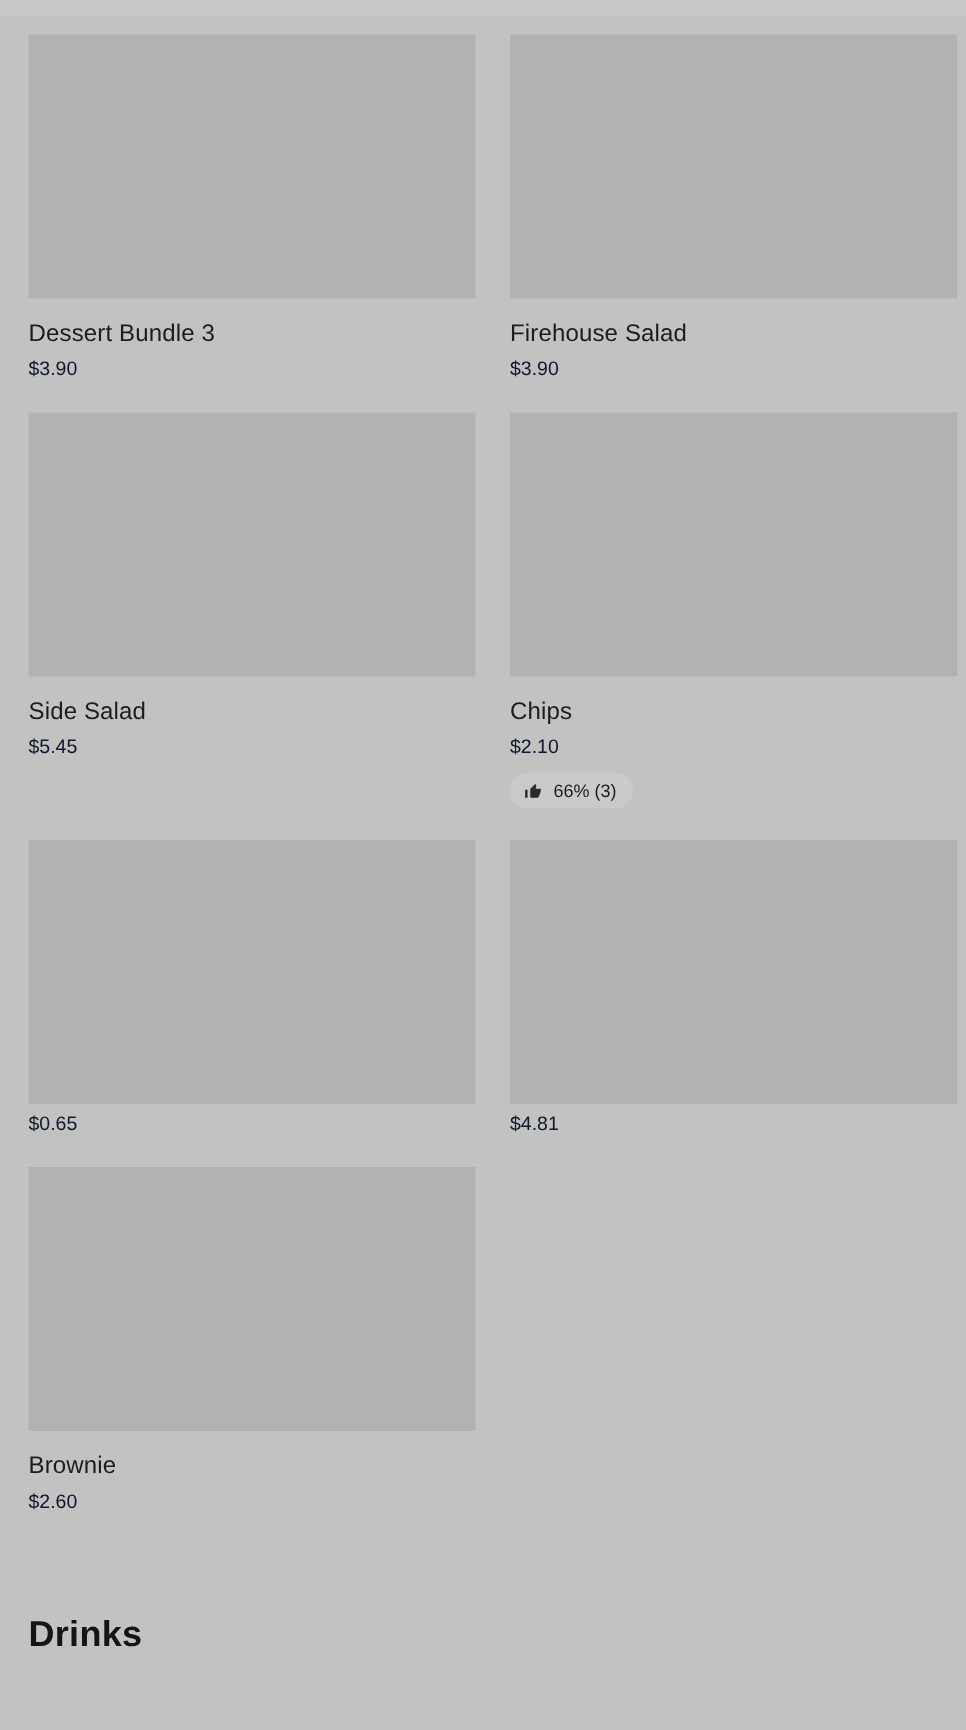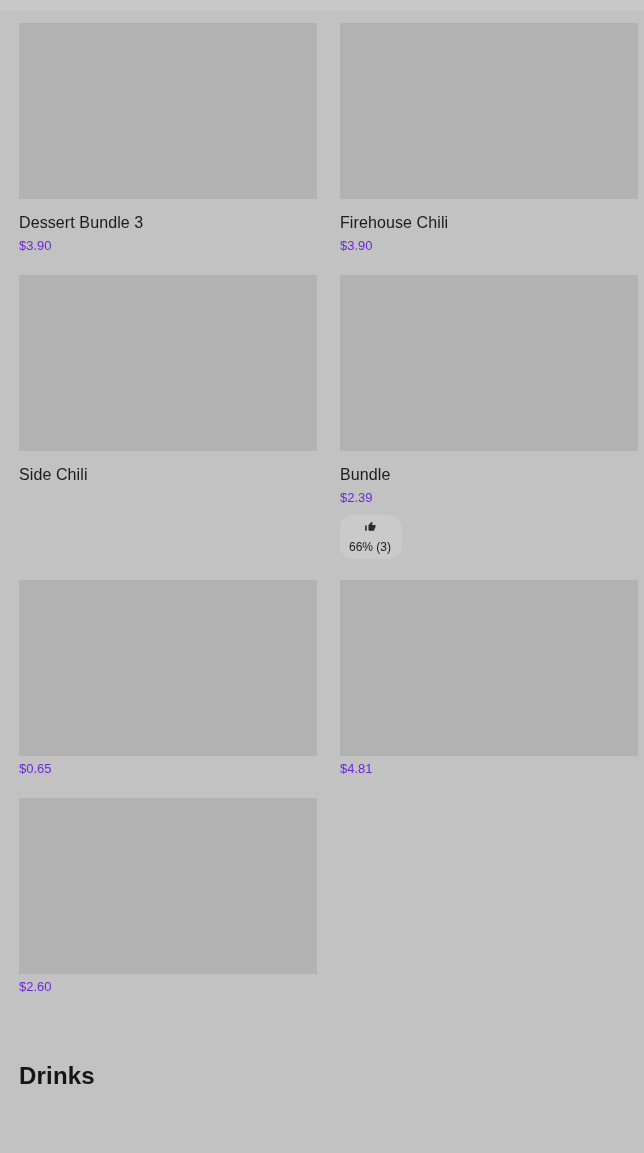--- a/index.html
+++ b/index.html
@@ -66,35 +66,34 @@
     font-weight: 400;
     color: #1c1c1c;
     letter-spacing: 0.1px;
   }
 
   .product-price {
     margin: 5px 0 0 0;
     font-size: 13px;
     line-height: 16px;
     font-weight: 400;
-    color: #6d28d9;
+    color: #0f172a;
   }
 
   .rating-badge {
     display: inline-flex;
     align-items: center;
     gap: 7px;
     margin-top: 9px;
     padding: 5px 11px 5px 9px;
     background: #cacaca;
     border-radius: 13px;
     font-size: 12px;
     line-height: 14px;
     color: #1c1c1c;
-    flex-direction: column;
   }
   .rating-badge .thumb-icon {
     display: inline-block;
     width: 13px;
     height: 13px;
     line-height: 13px;
   }
   .rating-badge .thumb-icon svg {
     display: block;
     width: 13px;
@@ -127,33 +126,34 @@
   <div class="product-grid">
 
     <a class="product-card" href="#">
       <span class="product-thumb"></span>
       <p class="product-name">Dessert Bundle 3</p>
       <p class="product-price">$3.90</p>
     </a>
 
     <a class="product-card" href="#">
       <span class="product-thumb"></span>
-      <p class="product-name">Firehouse Chili</p>
+      <p class="product-name">Firehouse Salad</p>
       <p class="product-price">$3.90</p>
     </a>
 
     <a class="product-card" href="#">
       <span class="product-thumb"></span>
-      <p class="product-name">Side Chili</p>
+      <p class="product-name">Side Salad</p>
+      <p class="product-price">$5.45</p>
     </a>
 
     <a class="product-card" href="#">
       <span class="product-thumb"></span>
-      <p class="product-name">Bundle</p>
-      <p class="product-price">$2.39</p>
+      <p class="product-name">Chips</p>
+      <p class="product-price">$2.10</p>
       <span class="rating-badge">
         <span class="thumb-icon">
           <svg viewBox="0 0 24 24" aria-hidden="true">
               <path d="M2 20h3V10H2v10zm19.6-9.4c0-.9-.7-1.6-1.6-1.6h-5.1l.8-3.7v-.3c0-.4-.2-.7-.4-1L14.4 3 8.8 8.6c-.3.3-.5.7-.5 1.2v8.6c0 .9.7 1.6 1.6 1.6h7.2c.7 0 1.3-.4 1.5-1l2.4-5.7c.1-.2.1-.4.1-.6v-1.6l.5-.5z"></path>
             </svg>
         </span>
         <span>66% (3)</span>
       </span>
     </a>
 
@@ -162,20 +162,21 @@
       <p class="product-price">$0.65</p>
     </a>
 
     <a class="product-card" href="#">
       <span class="product-thumb"></span>
       <p class="product-price">$4.81</p>
     </a>
 
     <a class="product-card last-row" href="#">
       <span class="product-thumb"></span>
+      <p class="product-name">Brownie</p>
       <p class="product-price">$2.60</p>
     </a>
 
   </div>
 
   <h2 class="section-heading">Drinks</h2>
 
 </div>
 
 </body></html>

